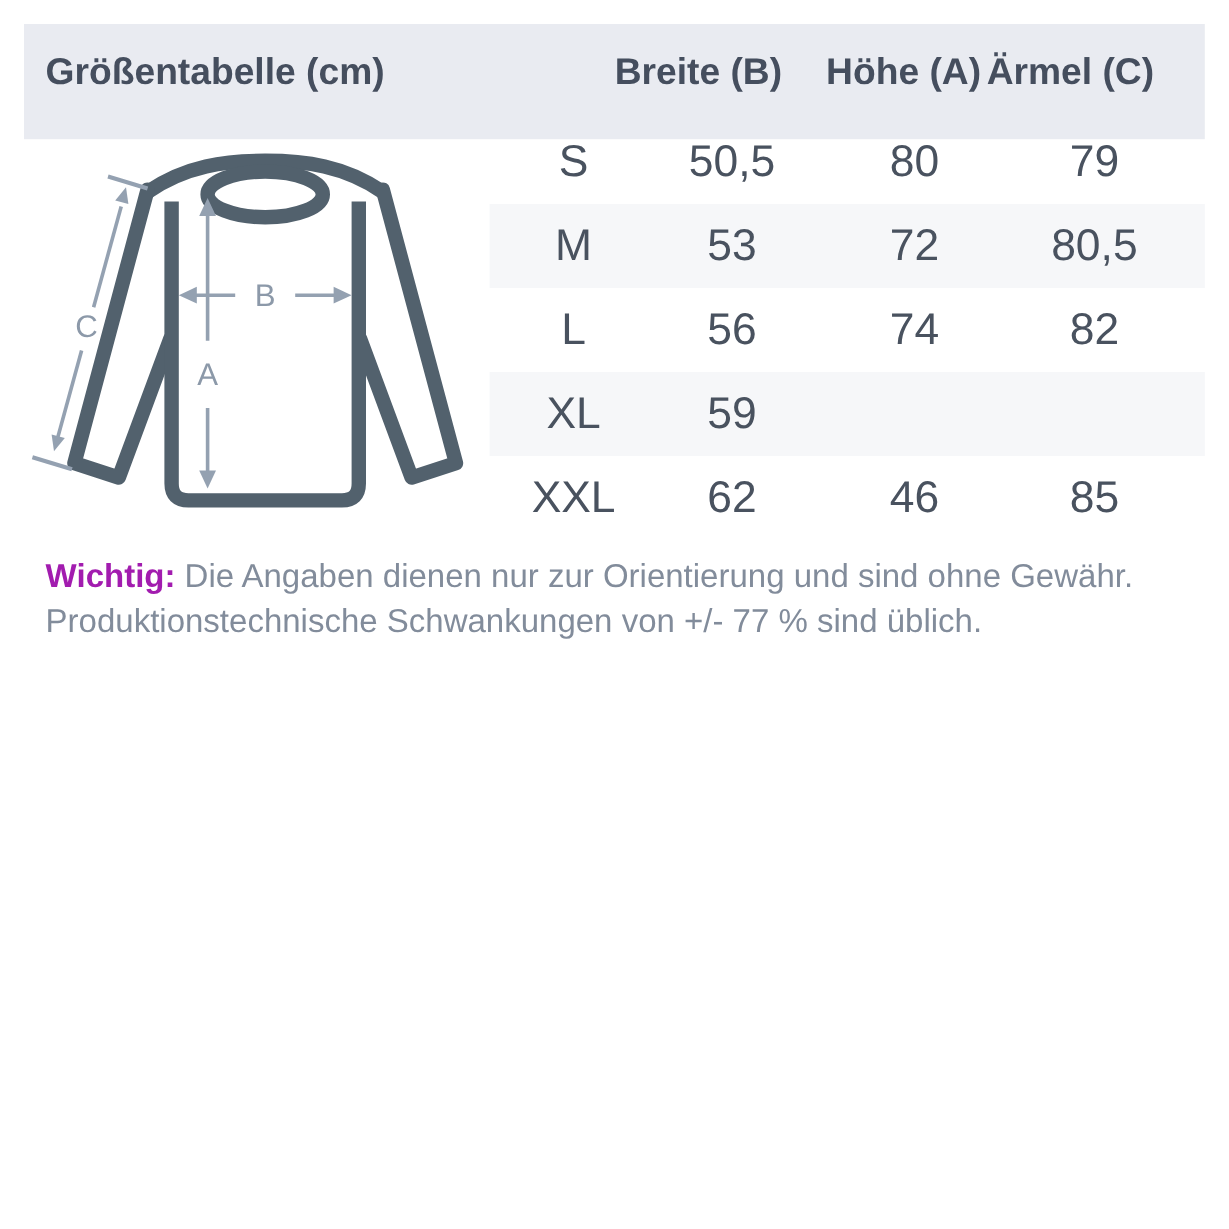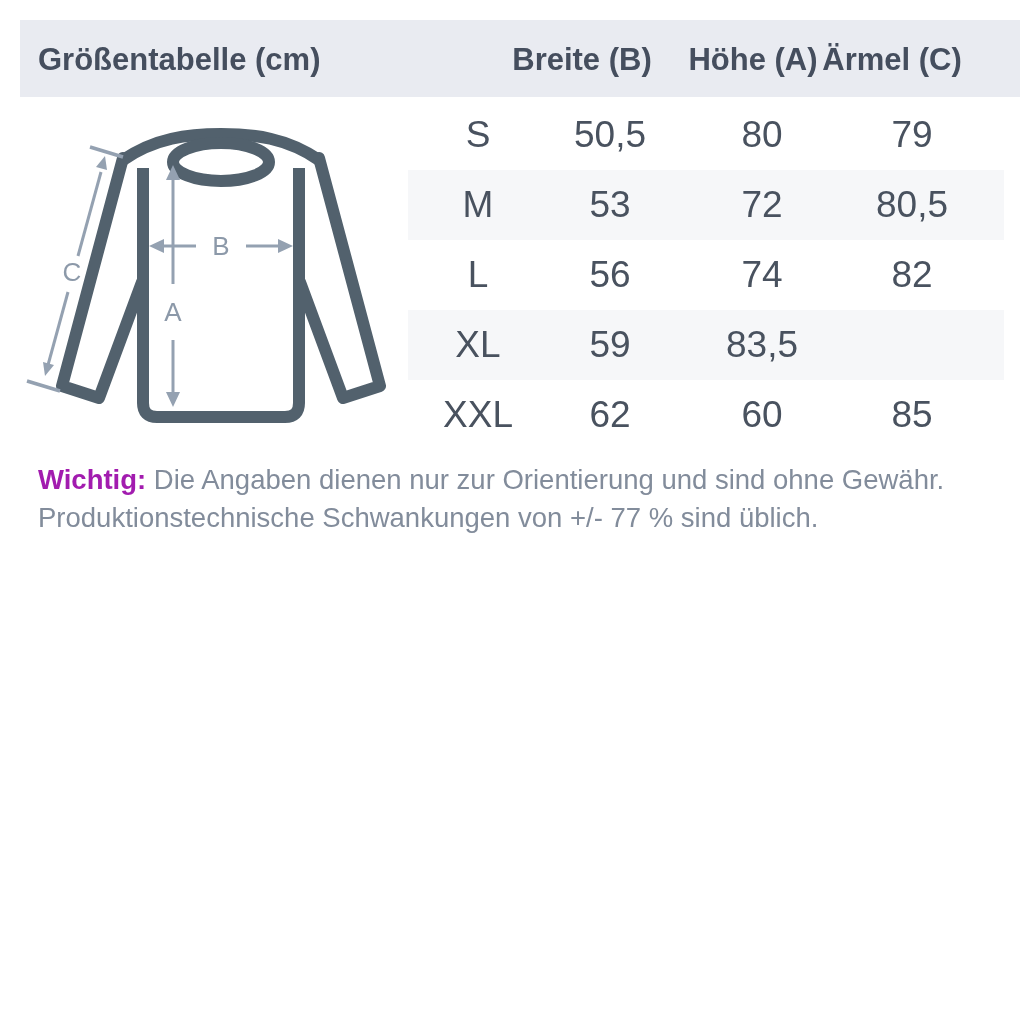--- a/index.html
+++ b/index.html
@@ -5,23 +5,22 @@
   html, body { margin:0; padding:0; }
   body {
     width:1024px; height:1024px;
     background:#ffffff;
     font-family:"Liberation Sans", "DejaVu Sans", sans-serif;
     position:relative;
     overflow:hidden;
   }
   .header {
     position:absolute; left:20px; top:20px;
-    width:984px; height:77px;
+    width:984px; height:96px;
     background:#e9ebf1;
-    padding-left:16px;
   }
   .title {
     position:absolute; left:18px; top:0; height:80px;
     display:flex; align-items:center;
     font-size:31px; font-weight:bold; color:#454e5e;
     white-space:nowrap;
   }
   .hcol {
     position:absolute; top:0; height:80px;
     display:flex; align-items:center;
@@ -129,26 +128,25 @@
   </div>
   <div class="row">
     <div class="cell">L</div>
     <div class="cell">56</div>
     <div class="cell">74</div>
     <div class="cell">82</div>
   </div>
   <div class="row striped">
     <div class="cell">XL</div>
     <div class="cell">59</div>
-    <div class="cell">83,5</div>
   </div>
   <div class="row">
     <div class="cell">XXL</div>
     <div class="cell">62</div>
-    <div class="cell">60</div>
+    <div class="cell">46</div>
     <div class="cell">85</div>
   </div>
 </div>
 
 <div class="note">
   <div class="line"><span class="strong">Wichtig:</span> <span>Die Angaben dienen nur zur Orientierung und sind ohne Gewähr.</span></div>
   <div class="line">Produktionstechnische Schwankungen von +/- 77 % sind üblich.</div>
 </div>
 
 </body></html>

